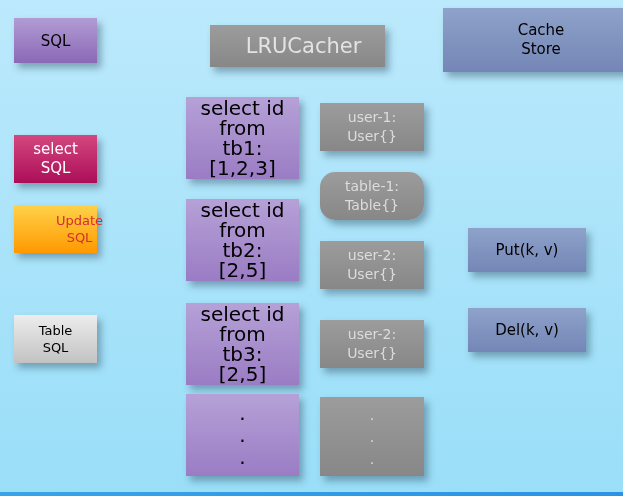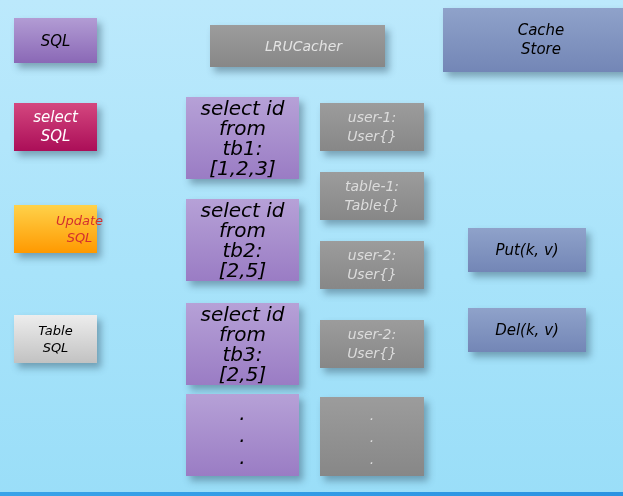--- a/index.html
+++ b/index.html
@@ -3,61 +3,60 @@
 <meta charset="utf-8">
 <style>
   html, body { margin: 0; padding: 0; }
   .canvas {
     position: relative;
     width: 623px;
     height: 496px;
     background: linear-gradient(180deg, #bce9fc 0%, #a8e3fa 55%, #9adef8 100%);
     font-family: "DejaVu Sans", "Liberation Sans", sans-serif;
     overflow: hidden;
-    font-style: italic;
   }
   .box {
     position: absolute;
     display: flex;
     align-items: center;
     justify-content: center;
     text-align: center;
     white-space: pre-line;
     box-shadow: 4px 5px 7px rgba(50, 80, 100, 0.45);
     box-sizing: border-box;
   }
   
   .purple-strong { background: linear-gradient(180deg, #b29cd4 0%, #8a68b6 100%); color: #000; }
   .purple       { background: linear-gradient(180deg, #b6a1d7 0%, #9a7cc4 100%); color: #000; }
-  .magenta      { background: linear-gradient(180deg, #d4477f 0%, #ab0e58 100%); color: #fff; }
+  .magenta      { background: linear-gradient(180deg, #d4477f 0%, #ab0e58 100%); color: #fff; margin-top: 32px; }
   .orange       { background: linear-gradient(180deg, #ffd24a 0%, #ff9900 100%); color: #d32f2f; }
   .lightgray    { background: linear-gradient(180deg, #ededed 0%, #c2c2c2 100%); color: #000; }
   .gray         { background: linear-gradient(180deg, #9c9c9c 0%, #878787 100%); color: #dcdcdc; }
   .slate        { background: linear-gradient(180deg, #8fa2ca 0%, #7386b6 100%); color: #000; }
 
   
   .sql-box        { left: 14px;  top: 18px;  width: 83px;  height: 45px;  font-size: 15px; }
   .select-sql-box { left: 14px;  top: 103px; width: 83px;  height: 48px;  font-size: 15px; line-height: 19px; }
   .update-sql-box { left: 14px;  top: 205px; width: 83px;  height: 48px;  font-size: 13px; line-height: 17px; padding-left: 48px; }
   .delete-sql-box { left: 14px;  top: 315px; width: 83px;  height: 48px;  font-size: 13px; line-height: 17px; }
 
   
-  .lru-box { left: 210px; top: 25px; width: 175px; height: 42px; font-size: 14px; color: #e3e3e3; padding-left: 12px; }
+  .lru-box { left: 210px; top: 25px; width: 175px; height: 42px; font-size: 21px; color: #e3e3e3; padding-left: 12px; }
 
   
   .query { left: 186px; width: 113px; height: 82px; font-size: 20px; line-height: 20px; }
   .query-1 { top: 97px; }
   .query-2 { top: 199px; }
   .query-3 { top: 303px; }
   .query-more { top: 394px; line-height: 22px; }
 
   
   .entry { left: 320px; width: 104px; height: 48px; font-size: 14px; line-height: 19px; }
   .entry-1 { top: 103px; }
-  .entry-2 { top: 172px; }
+  .entry-2 { top: 172px; border-radius: 15px; }
   .entry-3 { top: 241px; }
   .entry-4 { top: 320px; }
   .entry-more { top: 397px; height: 79px; line-height: 22px; }
 
   
   .cache-store-box { left: 443px; top: 8px; width: 196px; height: 64px; font-size: 15px; line-height: 19px; }
   .op { left: 468px; width: 118px; height: 44px; font-size: 15px; }
   .op-get { top: 139px; }
   .op-put { top: 228px; }
   .op-del { top: 308px; }

